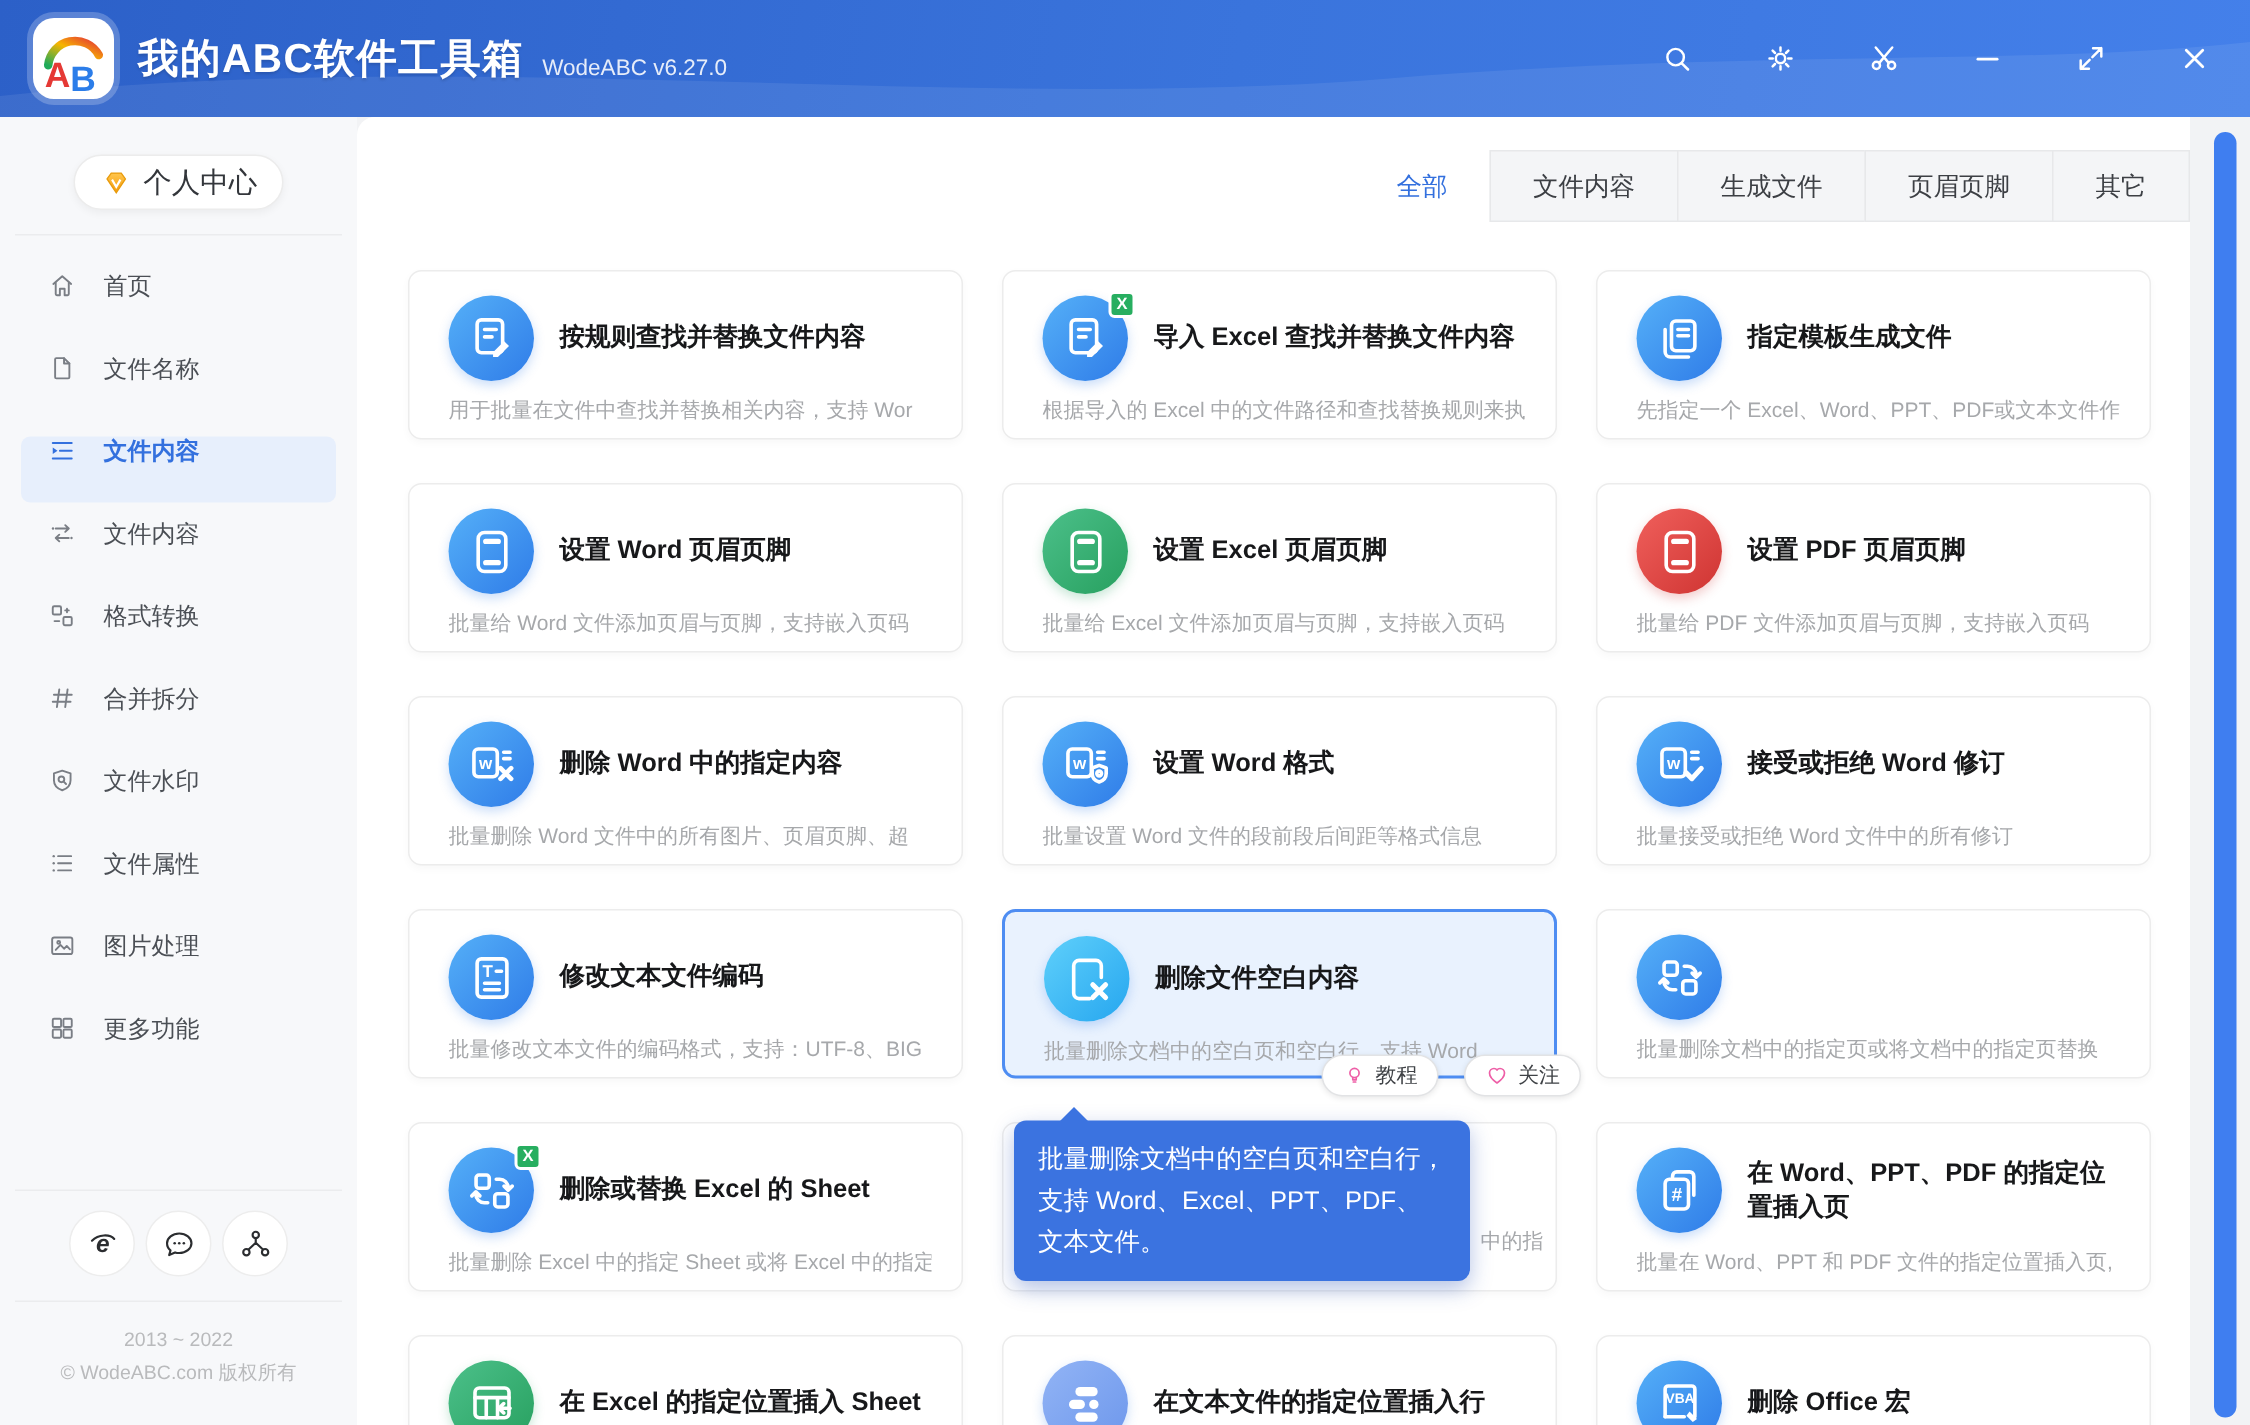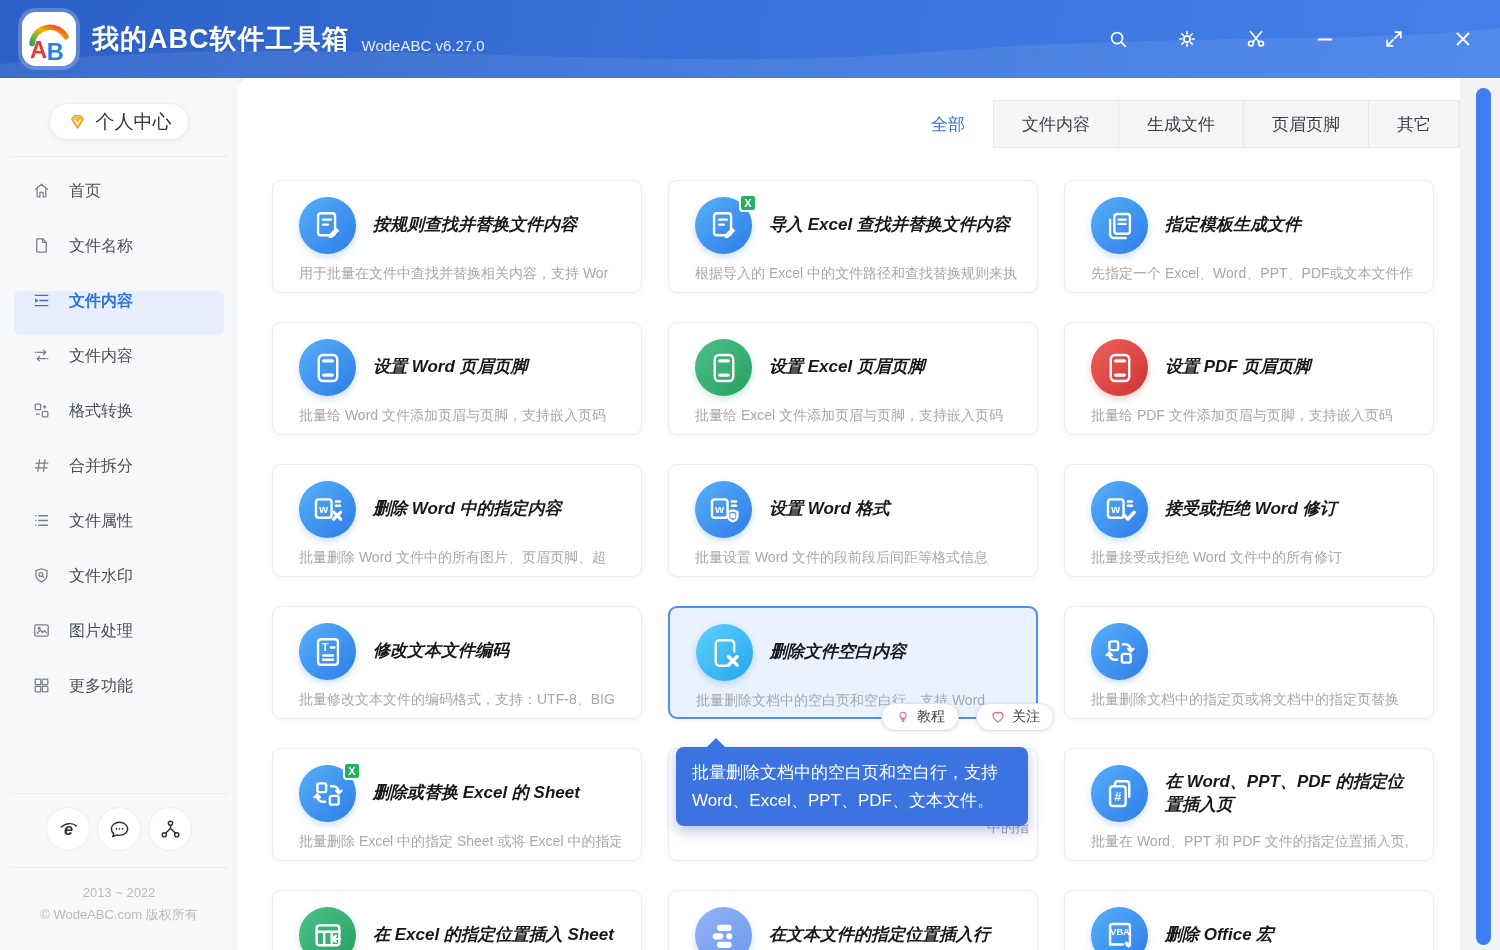--- a/index.html
+++ b/index.html
@@ -51,31 +51,31 @@
   .card.highlighted { border:2px solid #4e8df2; background:#e9f2fe; }
   .card-top { display:flex; align-items:center; gap:17px; padding:16px 22px 0 26px; }
   .card-ic { position:relative; width:57px; height:57px; border-radius:50%; flex:none; display:flex; align-items:center; justify-content:center; color:#fff; box-shadow:0 3px 7px rgba(47,124,232,.25); }
   .card-ic svg { width:34px; height:34px; fill:none; stroke:currentColor; stroke-width:1.7; stroke-linecap:round; stroke-linejoin:round; }
   .ic-blue       { background:linear-gradient(135deg,#55b0f8,#2f7ce8); }
   .ic-green      { background:linear-gradient(135deg,#4cc08a,#27a05f); box-shadow:0 3px 7px rgba(39,160,95,.25); }
   .ic-red        { background:linear-gradient(135deg,#f0605c,#cf3432); box-shadow:0 3px 7px rgba(207,52,50,.25); }
   .ic-lightblue  { background:linear-gradient(135deg,#5fd0fb,#26a6ef); }
   .ic-periwinkle { background:linear-gradient(135deg,#92b4f5,#6d97ec); }
   .badge { position:absolute; top:-3px; right:-5px; width:18px; height:18px; background:#27ae60; border:2px solid #fff; border-radius:4px; color:#fff; font-size:11px; font-weight:bold; display:flex; align-items:center; justify-content:center; }
-  .card-title { font-size:17px; font-weight:bold; color:#17181a; line-height:1.35;font-style:italic; }
+  .card-title { font-size:17px; font-weight:bold; color:#17181a; line-height:1.35; }
   .card-desc { margin:11px 20px 0 26px; font-size:14px; color:#a6a8ab; white-space:nowrap; overflow:hidden; }
   .covered-frag { position:absolute; left:318px; top:70px; font-size:14px; color:#a6a8ab; }
 
   
   .card-actions { position:absolute; right:-18px; bottom:-14px; display:flex; gap:17px; z-index:30; }
   .pill { height:28px; padding:0 13px; background:#fff; border:1px solid #e2e3e5; border-radius:15px; display:flex; align-items:center; gap:6px; font-size:14px; color:#3f4246; box-shadow:0 1px 4px rgba(0,0,0,.10); cursor:pointer;justify-content:flex-end; }
   .pill svg { width:16px; height:16px; color:#ee5fa7; fill:none; stroke:currentColor; stroke-width:1.7; stroke-linecap:round; stroke-linejoin:round; }
 
   
-  .tooltip { position:absolute; left:676px; top:747px; width:352px; background:#3b73e0; color:#fff; border-radius:8px; padding:12px 16px; font-size:17px; line-height:1.62; z-index:40; box-shadow:0 5px 14px rgba(40,80,180,.35); }
+  .tooltip { position:absolute; left:676px; top:747px; width:304px; background:#3b73e0; color:#fff; border-radius:8px; padding:12px 16px; font-size:17px; line-height:1.62; z-index:40; box-shadow:0 5px 14px rgba(40,80,180,.35); }
   .tooltip::before { content:""; position:absolute; top:-9px; left:30px; border-left:10px solid transparent; border-right:10px solid transparent; border-bottom:10px solid #3b73e0; }
 
   
   .scroll-thumb { position:absolute; right:9px; top:88px; bottom:5px; width:15px; border-radius:8px; background:#3f7ef0; z-index:60; cursor:grab; }
 </style>
 </head>
 <body>
 
 <svg width="0" height="0" style="position:absolute">
   <defs>
@@ -364,32 +364,32 @@
           <span class="nav-ic">
             <svg>
               <use href="#sym-hash"></use>
             </svg>
           </span>
           <span>合并拆分</span>
         </div>
         <div class="nav-item">
           <span class="nav-ic">
             <svg>
+              <use href="#sym-watermark"></use>
+            </svg>
+          </span>
+          <span>文件水印</span>
+        </div>
+        <div class="nav-item">
+          <span class="nav-ic">
+            <svg>
               <use href="#sym-list"></use>
             </svg>
           </span>
           <span>文件属性</span>
-        </div>
-        <div class="nav-item">
-          <span class="nav-ic">
-            <svg>
-              <use href="#sym-watermark"></use>
-            </svg>
-          </span>
-          <span>文件水印</span>
         </div>
         <div class="nav-item">
           <span class="nav-ic">
             <svg>
               <use href="#sym-image"></use>
             </svg>
           </span>
           <span>图片处理</span>
         </div>
         <div class="nav-item">

